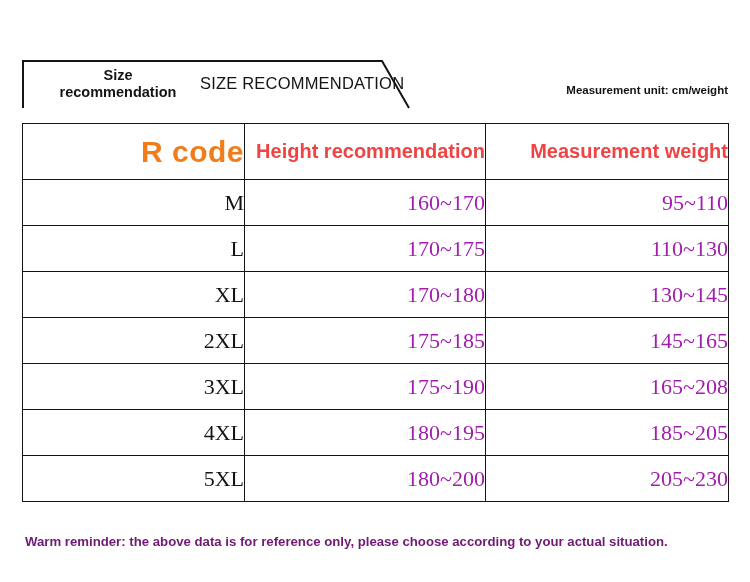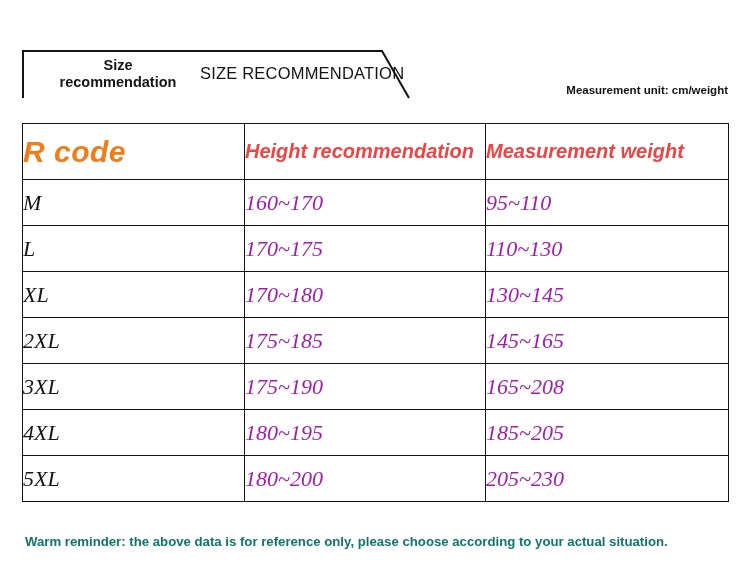--- a/index.html
+++ b/index.html
@@ -19,21 +19,21 @@
   .sheet {
     position: absolute;
     inset: 0;
     background: #ffffff;
   }
 
   
   .banner {
     position: absolute;
     left: 22px;
-    top: 50px;
+    top: 60px;
     width: 388px;
     height: 49px;
   }
   .banner-shape {
     position: absolute;
     inset: 0;
   }
   .banner-shape svg {
     display: block;
   }
@@ -72,24 +72,23 @@
     position: absolute;
     left: 22px;
     top: 123px;
     width: 706px;
     border-collapse: collapse;
     table-layout: fixed;
   }
   .size-table th,
   .size-table td {
     border: 1px solid #141414;
-    text-align: left;
+    text-align: right;
     vertical-align: middle;
     padding: 0;
-    font-style: italic;
   }
   .size-table col.c1 { width: 222px; }
   .size-table col.c2 { width: 241px; }
   .size-table col.c3 { width: 243px; }
 
   .size-table thead tr { height: 56px; }
   .size-table tbody tr { height: 46px; }
 
   .head-code {
     font-size: 30px;
@@ -113,21 +112,21 @@
     font-family: "Liberation Serif", serif;
   }
 
   
   .footer-note {
     position: absolute;
     left: 25px;
     bottom: 33px;
     font-size: 13.2px;
     font-weight: bold;
-    color: #0f766e;
+    color: #701a75;
   }
 </style>
 </head>
 <body>
 
 <div class="sheet">
 
   <div class="banner">
     <div class="banner-shape">
       <svg width="388" height="49" viewBox="0 0 388 49" xmlns="http://www.w3.org/2000/svg">

